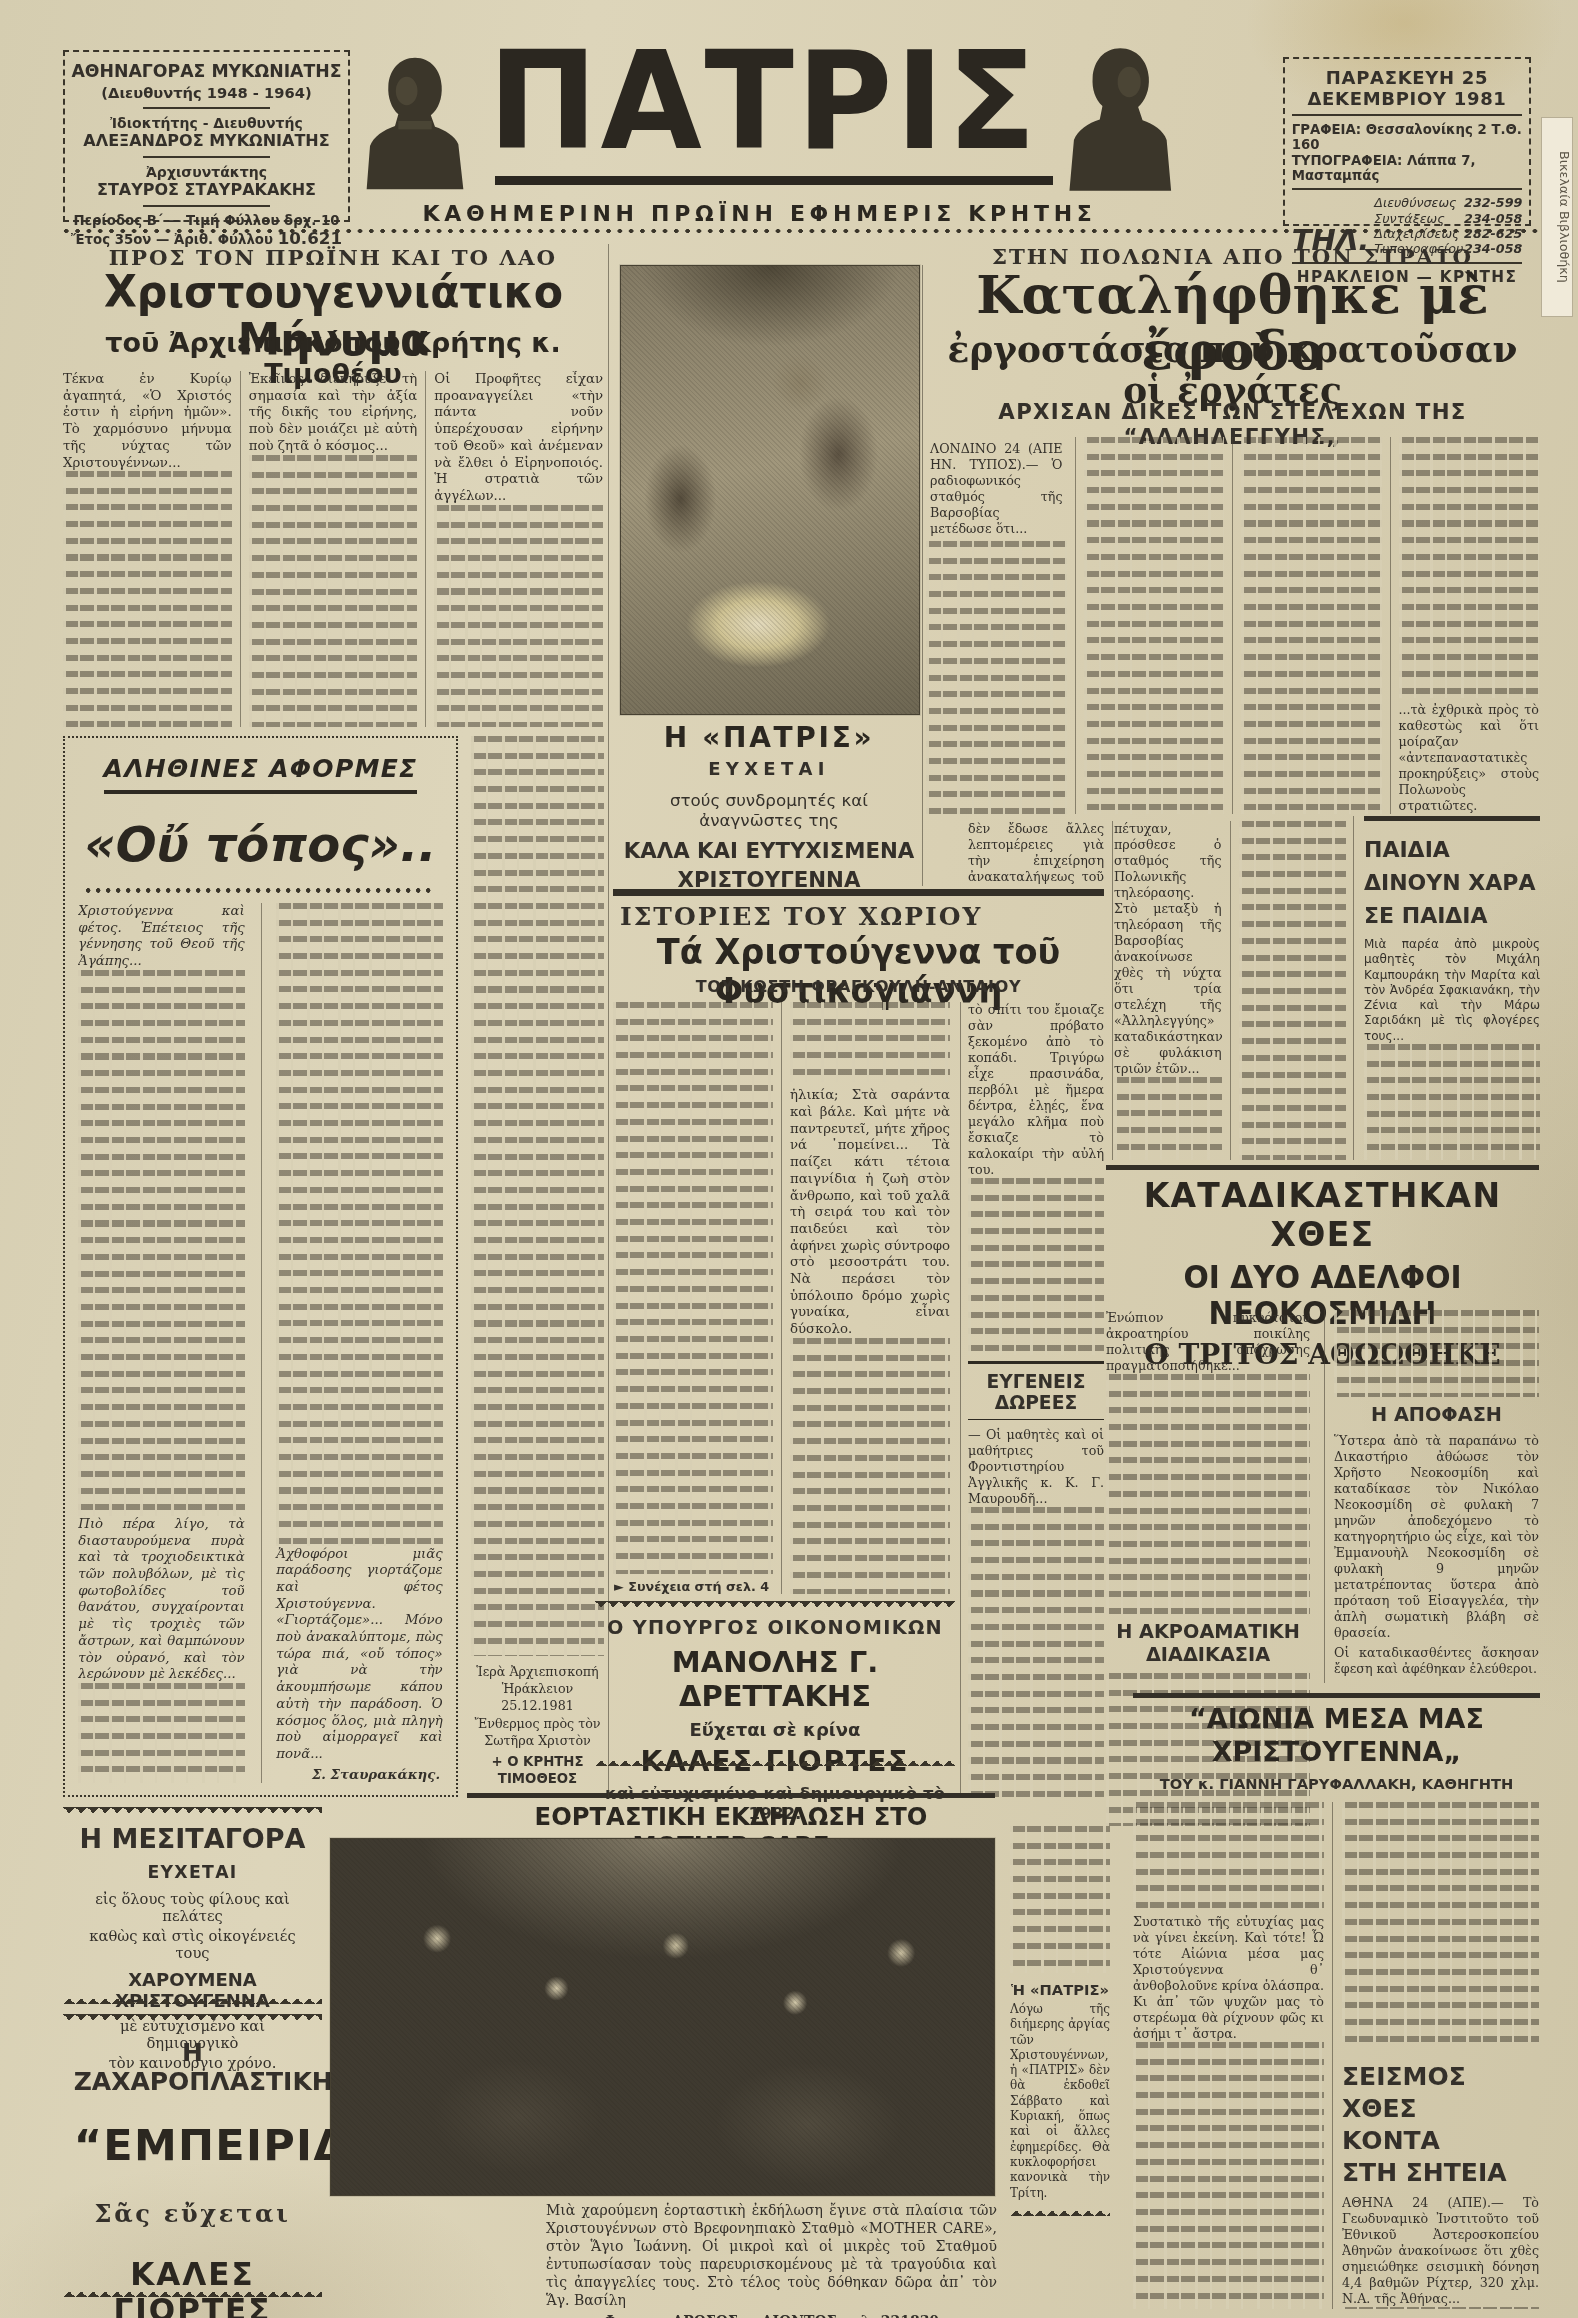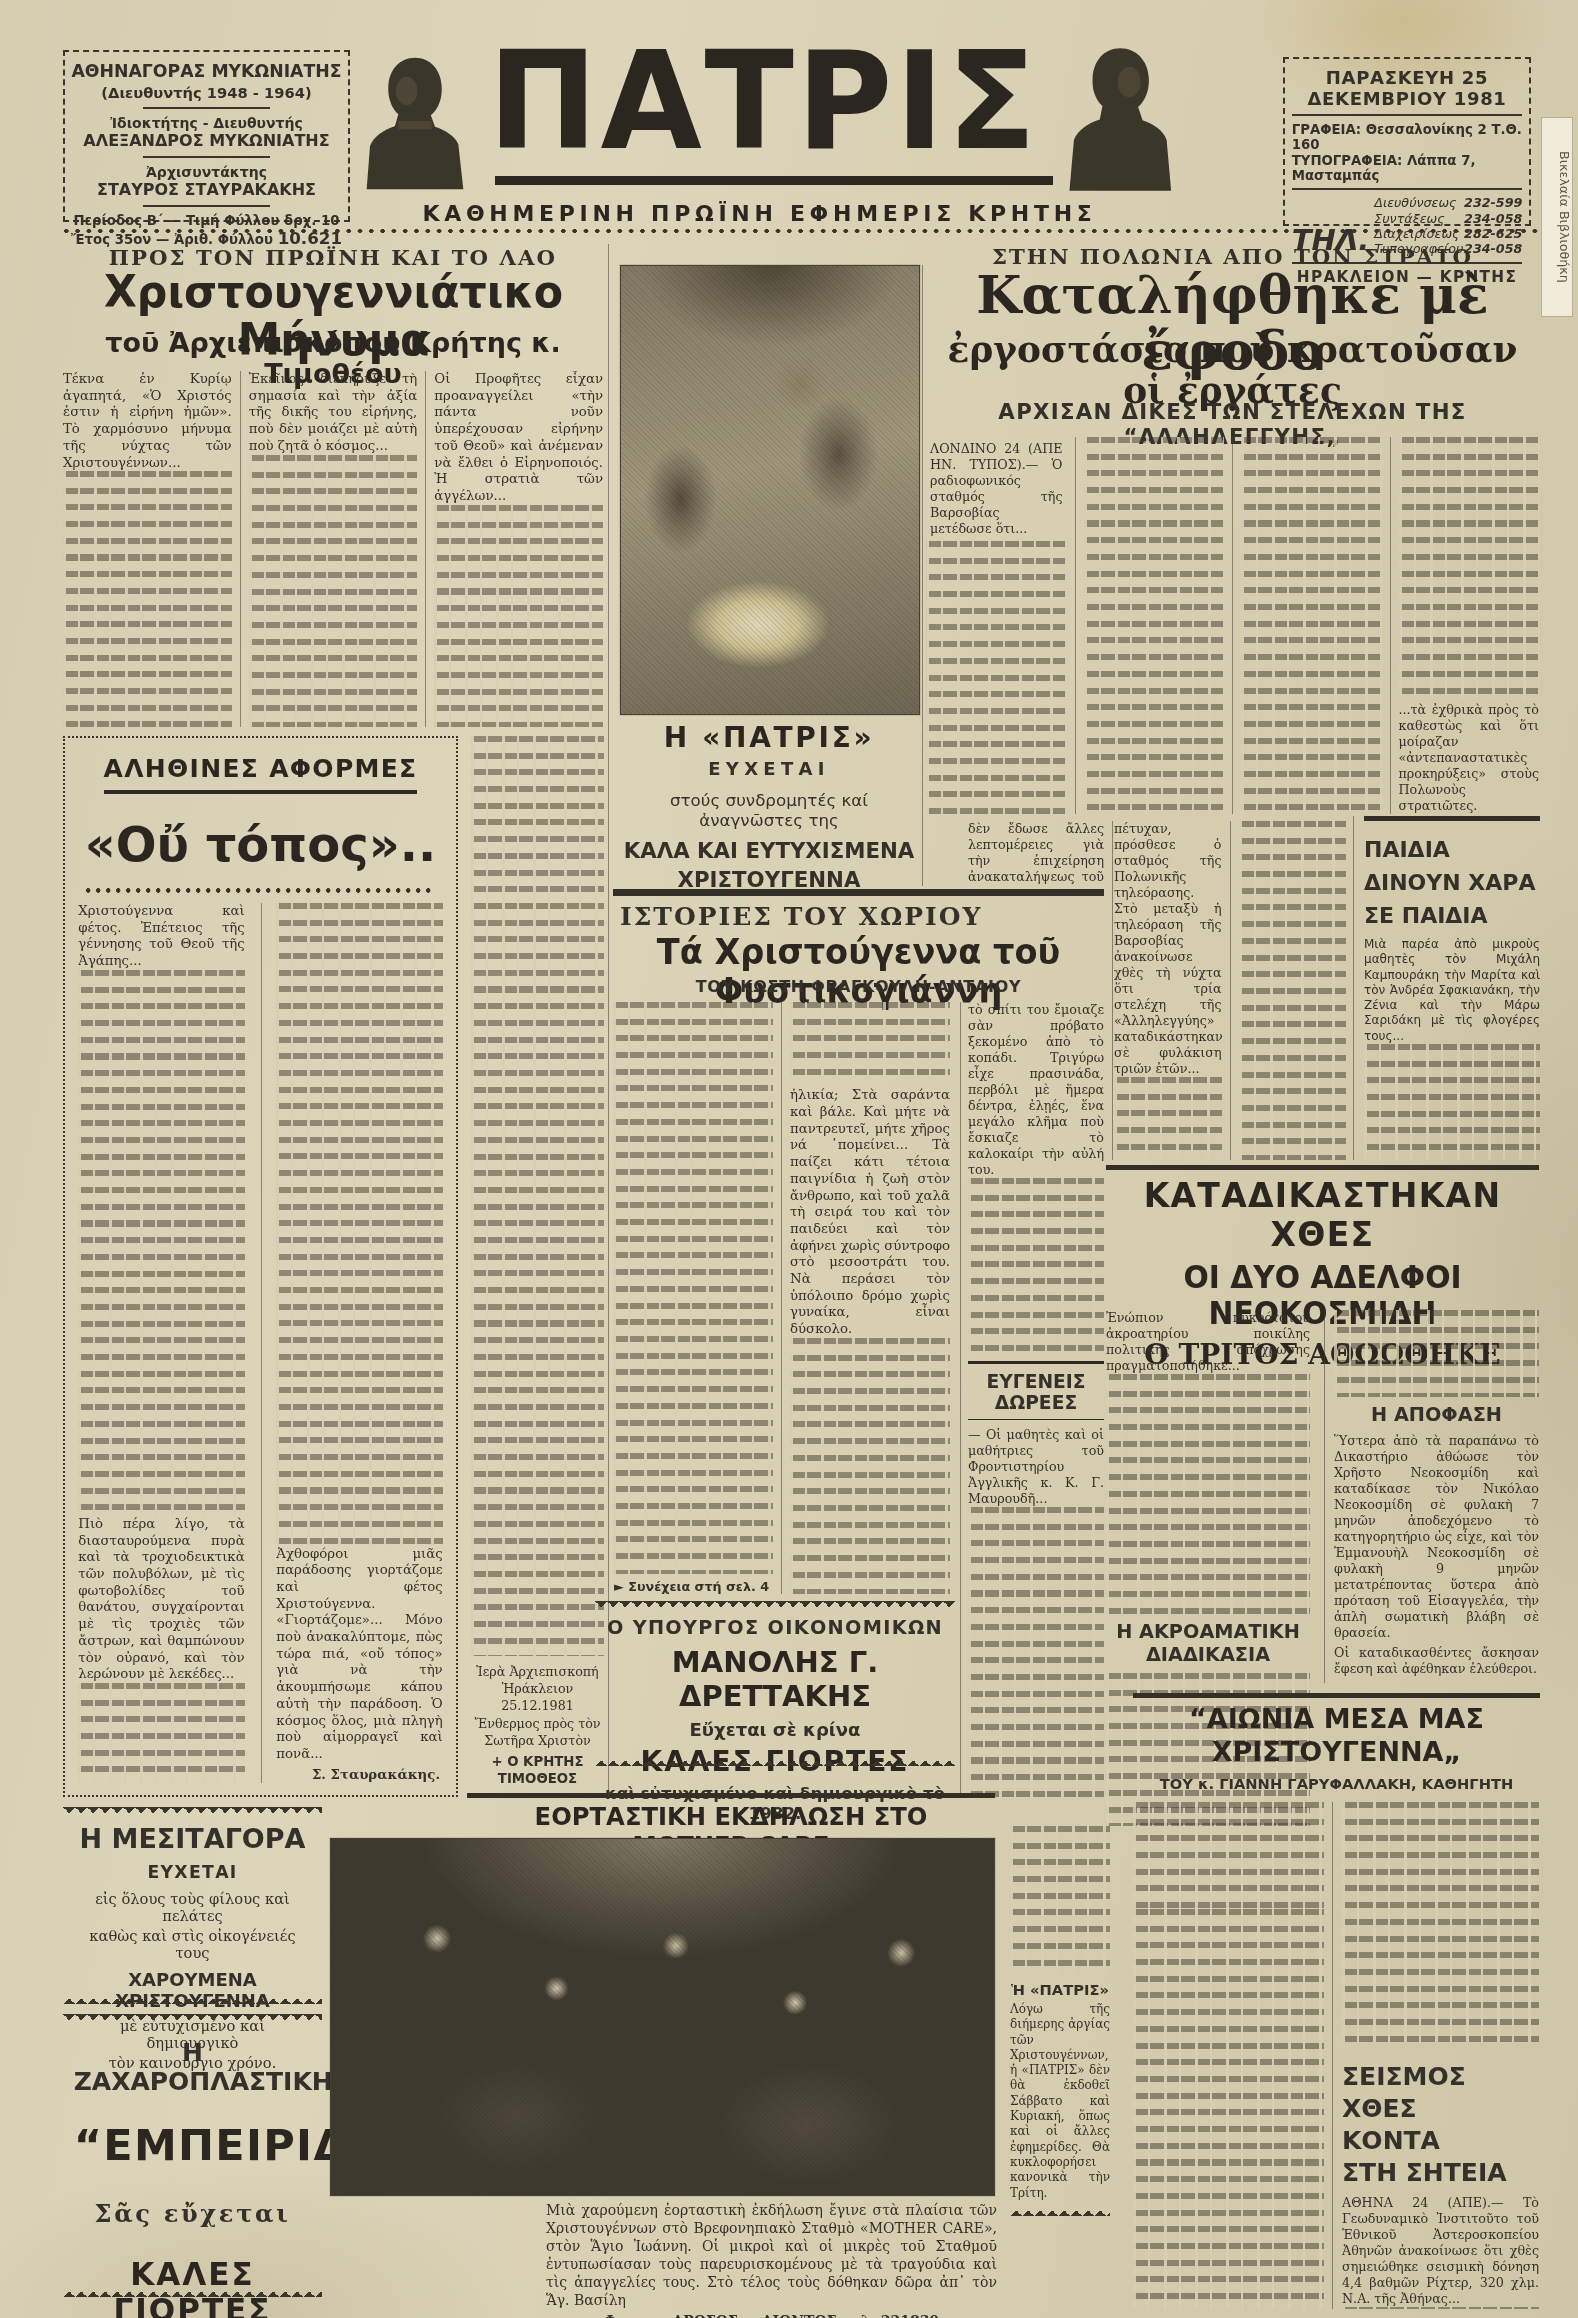--- a/index.html
+++ b/index.html
@@ -28,21 +28,21 @@
   .fill{flex:1;min-height:12px;opacity:.85;
     background:
       repeating-linear-gradient(to right, rgba(215,207,180,.95) 0 2.7px, transparent 2.7px 15.3px, rgba(215,207,180,.95) 15.3px 17.3px, transparent 17.3px 31px),
       repeating-linear-gradient(to bottom, rgba(55,49,38,.55) 0 6px, transparent 6px 16.7px);
   }
   .hrule{position:absolute;background:#332f27;}
   .vline{position:absolute;width:1.3px;background:rgba(66,60,47,.55);}
   .dotsep{position:absolute;height:6px;
     background:radial-gradient(circle at 3.3px 3px, #3a352a 2px, transparent 2.4px) 0 0/11.3px 6px repeat-x;}
   .dashbox{border:2.7px dashed #3a352a;}
-  .dotbox{border:2.7px dotted #3a352a;}
+  .dotbox{border:2.7px dotted #3a352a;font-style:italic;}
   .zz{position:absolute;}
   .zzt{height:6px;background:conic-gradient(from -45deg at 50% 100%, #3a352a 90deg, transparent 0) 0 100%/12px 6px repeat-x;}
   .zzb{height:6px;background:conic-gradient(from 135deg at 50% 0, #3a352a 90deg, transparent 0) 0 0/12px 6px repeat-x;}
   .zzl{width:6px;background:conic-gradient(from 45deg at 100% 50%, #3a352a 90deg, transparent 0) 100% 0/6px 12px repeat-y;}
   .zzr{width:6px;background:conic-gradient(from 225deg at 0 50%, #3a352a 90deg, transparent 0) 0 0/6px 12px repeat-y;}
   .photo{border:1.3px solid #474132;box-shadow:0 0 0 0.7px rgba(0,0,0,.15);}
   .halft{position:absolute;inset:0;
     background:repeating-linear-gradient(45deg, rgba(38,34,26,.12) 0 1.3px, transparent 1.3px 3.3px);}
   .sig{font-weight:bold;text-align:right;font-size:13.3px;padding:4px 2.7px 1.3px 0;}
   .subhd{font-family:"DejaVu Sans",sans-serif;font-weight:bold;text-align:center;font-size:19.3px;line-height:22.7px;margin:6.7px 0;}
@@ -357,20 +357,21 @@
     <p class="body-sm j" style="margin:0;">Ὕστερα ἀπὸ τὰ παραπάνω τὸ Δικαστήριο ἀθώωσε τὸν Χρῆστο Νεοκοσμίδη καὶ καταδίκασε τὸν Νικόλαο Νεοκοσμίδη σὲ φυλακὴ 7 μηνῶν ἀποδεχόμενο τὸ κατηγορητήριο ὡς εἶχε, καὶ τὸν Ἐμμανουὴλ Νεοκοσμίδη σὲ φυλακὴ 9 μηνῶν μετατρέποντας ὕστερα ἀπὸ πρόταση τοῦ Εἰσαγγελέα, τὴν ἁπλὴ σωματικὴ βλάβη σὲ θρασεία.</p>
     <p class="body-sm j" style="margin:4px 0 0;">Οἱ καταδικασθέντες ἄσκησαν ἔφεση καὶ ἀφέθηκαν ἐλεύθεροι.</p>
   </div>
 
   <div class="hrule" style="left:1133px;top:1693px;width:407px;height:5.3px;"></div>
   <div class="abs c sans b" style="left:1133px;top:1702px;width:407px;font-size:27px;line-height:33px;color:#2b2720;">“ΑΙΩΝΙΑ ΜΕΣΑ ΜΑΣ ΧΡΙΣΤΟΥΓΕΝΝΑ„</div>
   <div class="abs c sans b" style="left:1133px;top:1775px;width:407px;font-size:14.7px;">ΤΟΥ κ. ΓΙΑΝΝΗ ΓΑΡΥΦΑΛΛΑΚΗ, ΚΑΘΗΓΗΤΗ</div>
 
   <div class="acol" style="left:1133px;top:1802px;width:191px;height:507px;">
     <div class="fill" style="flex:0 0 107px;"></div>
+    <p class="body-sm j" style="margin:5.3px 0 0;">Συστατικὸ τῆς εὐτυχίας μας νὰ γίνει ἐκείνη. Καὶ τότε! Ὦ τότε Αἰώνια μέσα μας Χριστούγεννα θ᾿ ἀνθοβολοῦνε κρίνα ὁλάσπρα. Κι ἀπ᾿ τῶν ψυχῶν μας τὸ στερέωμα θὰ ρίχνουν φῶς κι ἀσήμι τ᾿ ἄστρα.</p>
     <div class="fill"></div>
   </div>
   <div class="vline" style="left:1332px;top:1802px;height:507px;"></div>
   <div class="acol" style="left:1342px;top:1802px;width:197px;height:507px;">
     <div class="fill" style="flex:0 0 240px;"></div>
     <div style="height:4.7px;background:#332f27;margin:9.3px 0;"></div>
     <div class="sans b" style="font-size:25px;line-height:32px;">ΣΕΙΣΜΟΣ ΧΘΕΣ</div>
     <div class="sans b" style="font-size:25px;line-height:32px;">ΚΟΝΤΑ</div>
     <div class="sans b" style="font-size:25px;line-height:32px;margin-bottom:6.7px;">ΣΤΗ ΣΗΤΕΙΑ</div>
     <p class="body-sm j" style="margin:0;">ΑΘΗΝΑ 24 (ΑΠΕ).— Τὸ Γεωδυναμικὸ Ἰνστιτοῦτο τοῦ Ἐθνικοῦ Ἀστεροσκοπείου Ἀθηνῶν ἀνακοίνωσε ὅτι χθὲς σημειώθηκε σεισμικὴ δόνηση 4,4 βαθμῶν Ρίχτερ, 320 χλμ. Ν.Α. τῆς Ἀθήνας...</p>

